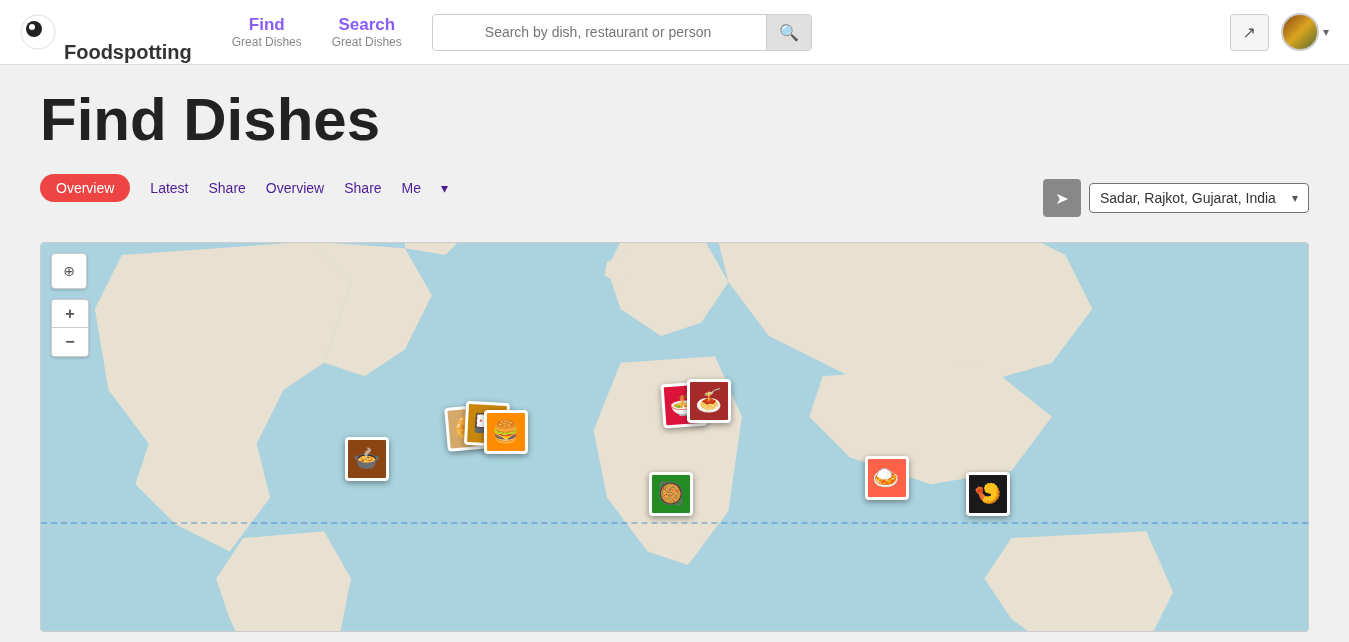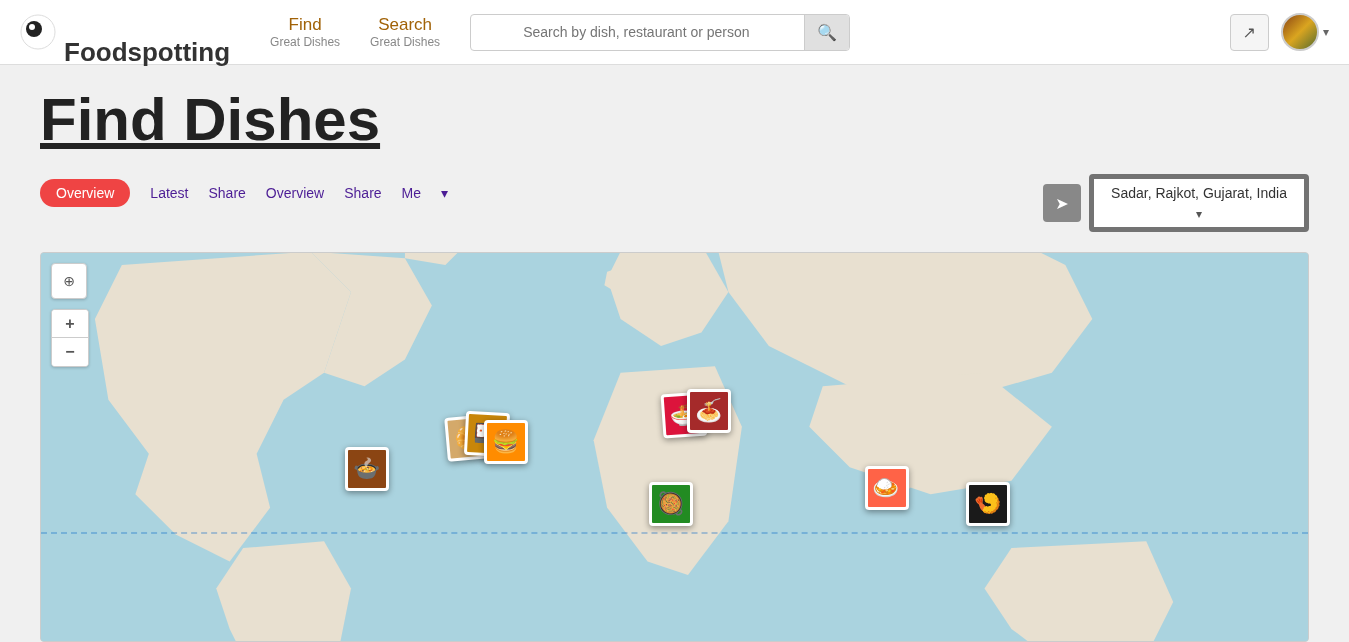--- a/index.html
+++ b/index.html
@@ -19,40 +19,40 @@
       display: flex;
       align-items: center;
       gap: 8px;
       text-decoration: none;
     }
     .logo-icon {
       width: 36px;
       height: 36px;
     }
     .logo-text {
-      font-size: 26px;
+      font-size: 20px;
       font-weight: bold;
       color: #333;
       margin-top: 40px;
     }
     .nav-links {
       display: flex;
       gap: 30px;
       margin-left: 10px;
     }
     .nav-item {
       text-align: center;
       cursor: pointer;
       text-decoration: none;
       color: #333;
     }
     .nav-item .nav-main {
       font-size: 17px;
-      font-weight: normal;
-      color: #a16207;
+      font-weight: bold;
+      color: #8b5cf6;
     }
     .nav-item .nav-sub {
       font-size: 12px;
       color: #888;
     }
     .search-area {
       flex: 1;
       display: flex;
       align-items: center;
       border: 1px solid #ccc;
@@ -111,21 +111,20 @@
 
     
     .main-content {
       padding: 20px 40px;
     }
     .page-title {
       font-size: 60px;
       font-weight: 900;
       color: #222;
       margin-bottom: 20px;
-      text-decoration: underline;
     }
 
     
     .filter-bar {
       display: flex;
       align-items: center;
       gap: 20px;
       margin-bottom: 20px;
     }
     .filter-btn-active {
@@ -167,28 +166,27 @@
       display: flex;
       align-items: center;
       justify-content: center;
       cursor: pointer;
       color: #fff;
       font-size: 16px;
     }
     .location-select-wrapper {
       display: flex;
       align-items: center;
-      border: 5px solid #737373;
+      border: 1px solid #737373;
       border-radius: 4px;
       background: #fff;
       padding: 6px 10px;
       min-width: 220px;
       gap: 6px;
       cursor: pointer;
-      flex-direction: column;
     }
     .location-text {
       font-size: 14px;
       color: #333;
       flex: 1;
     }
     .location-chevron { font-size: 12px; color: #555; }
 
     
     .controls-row {

